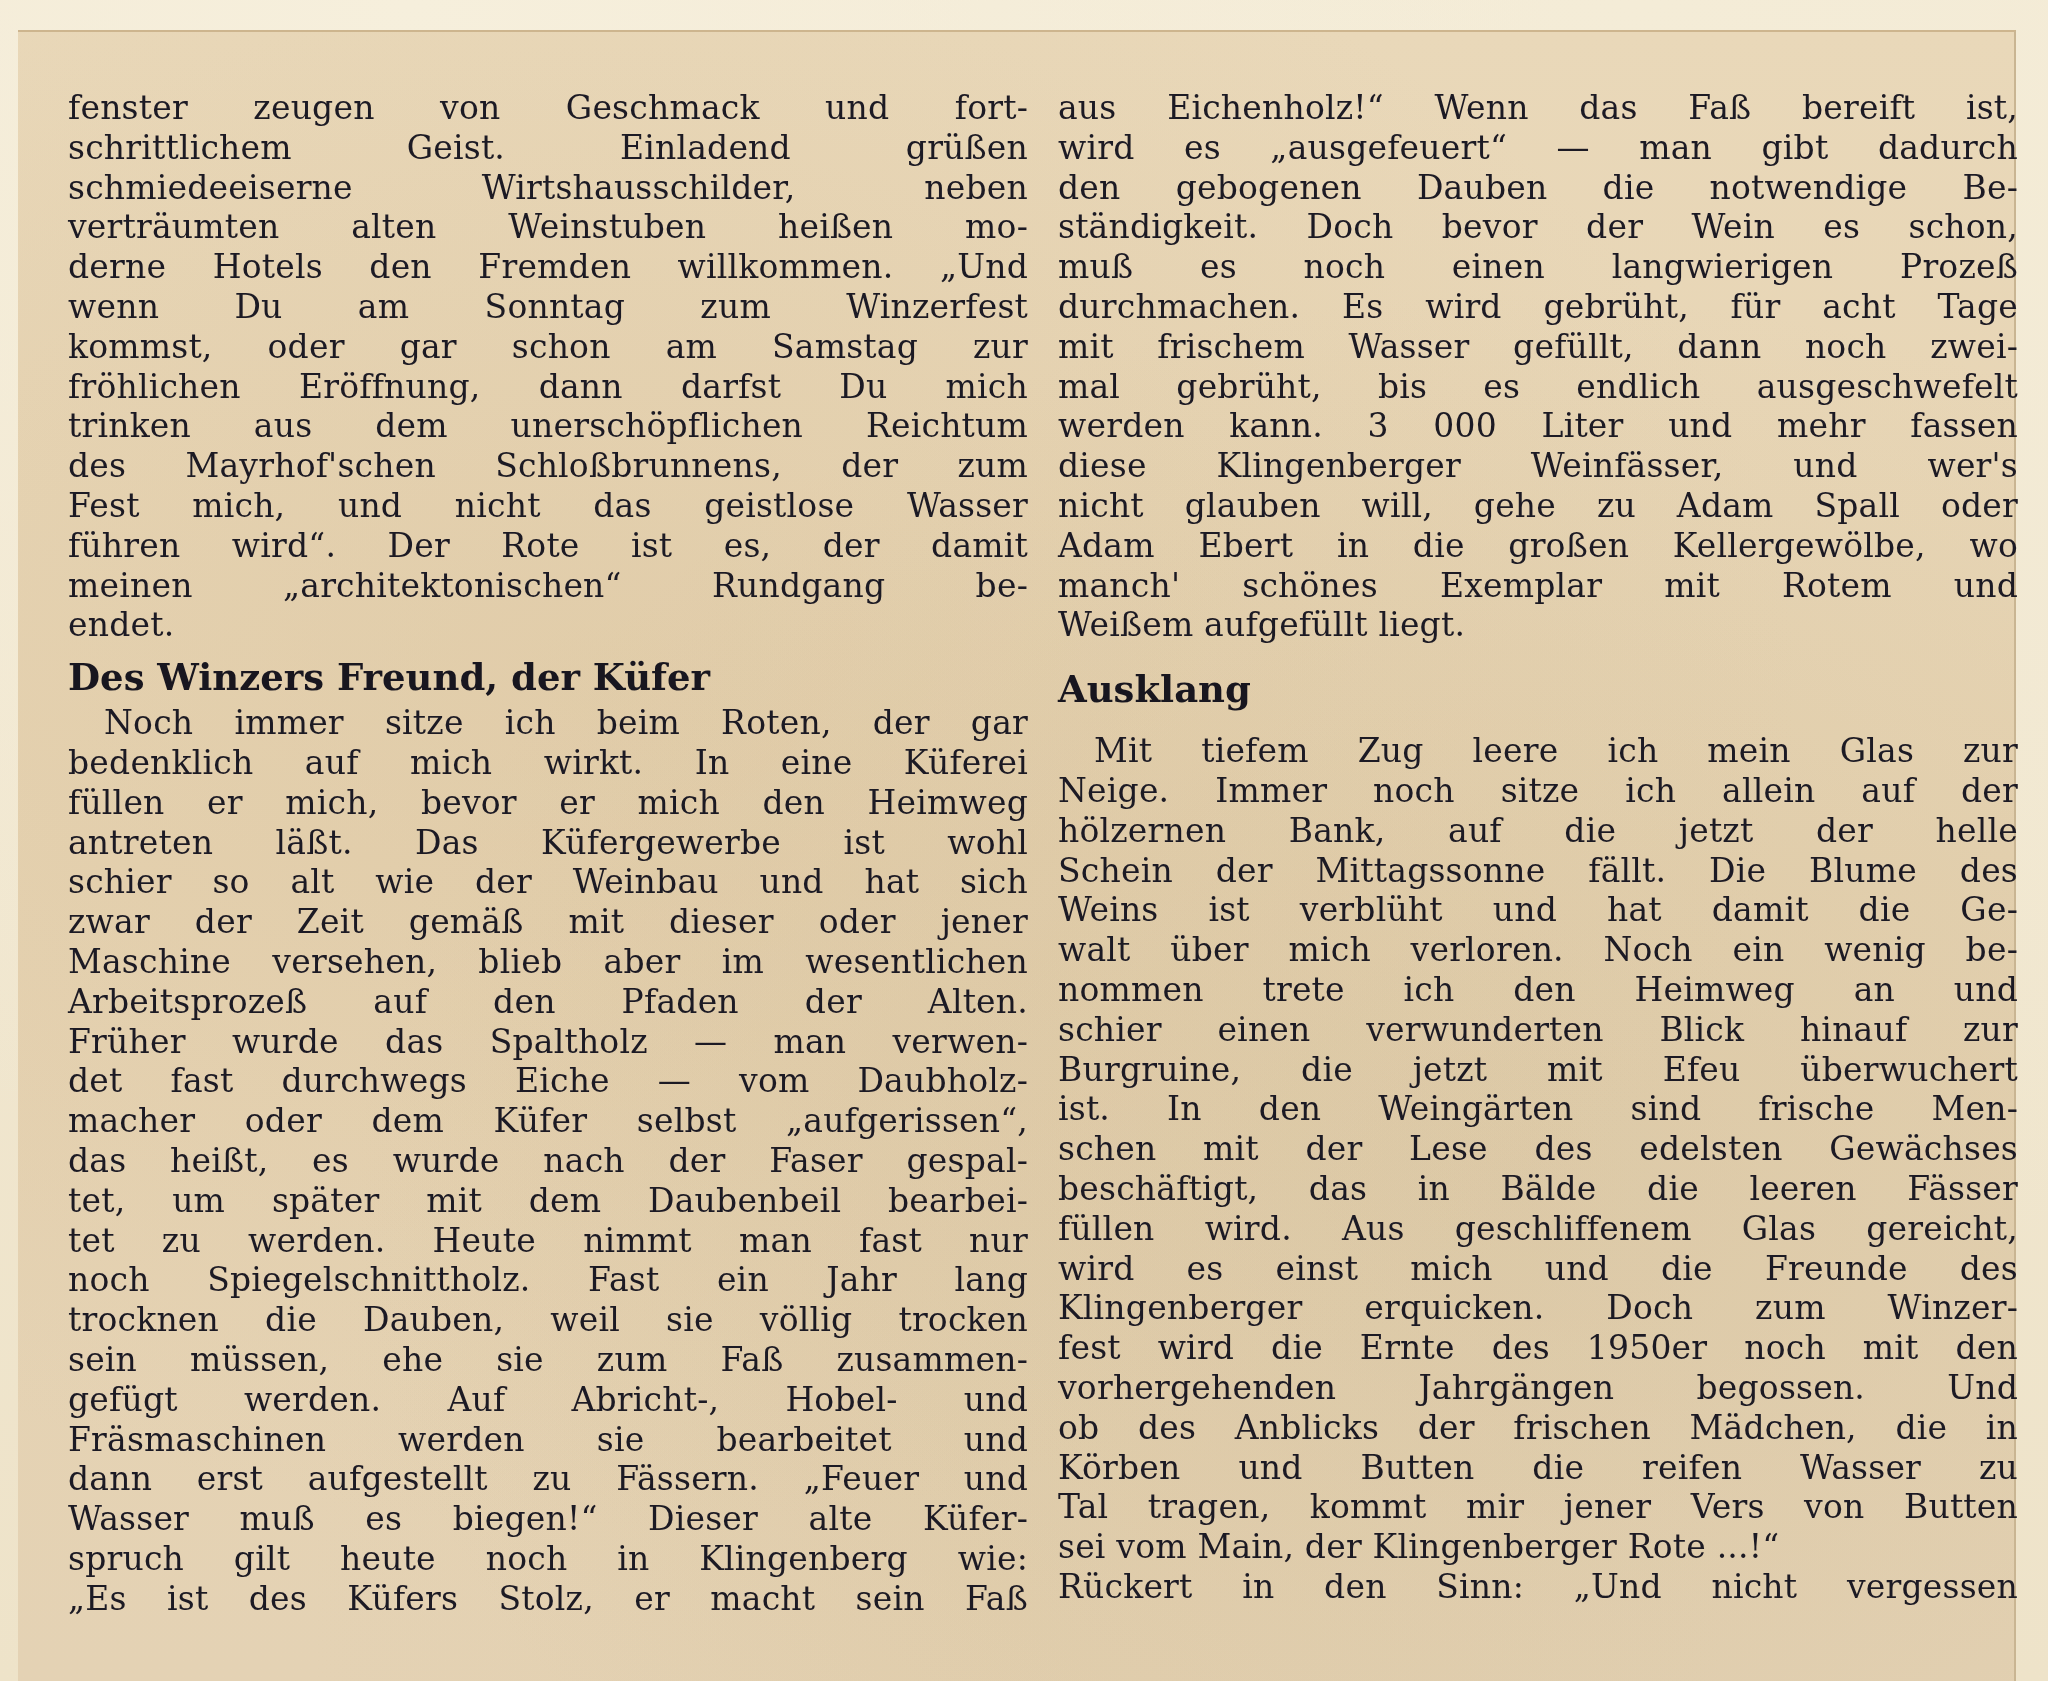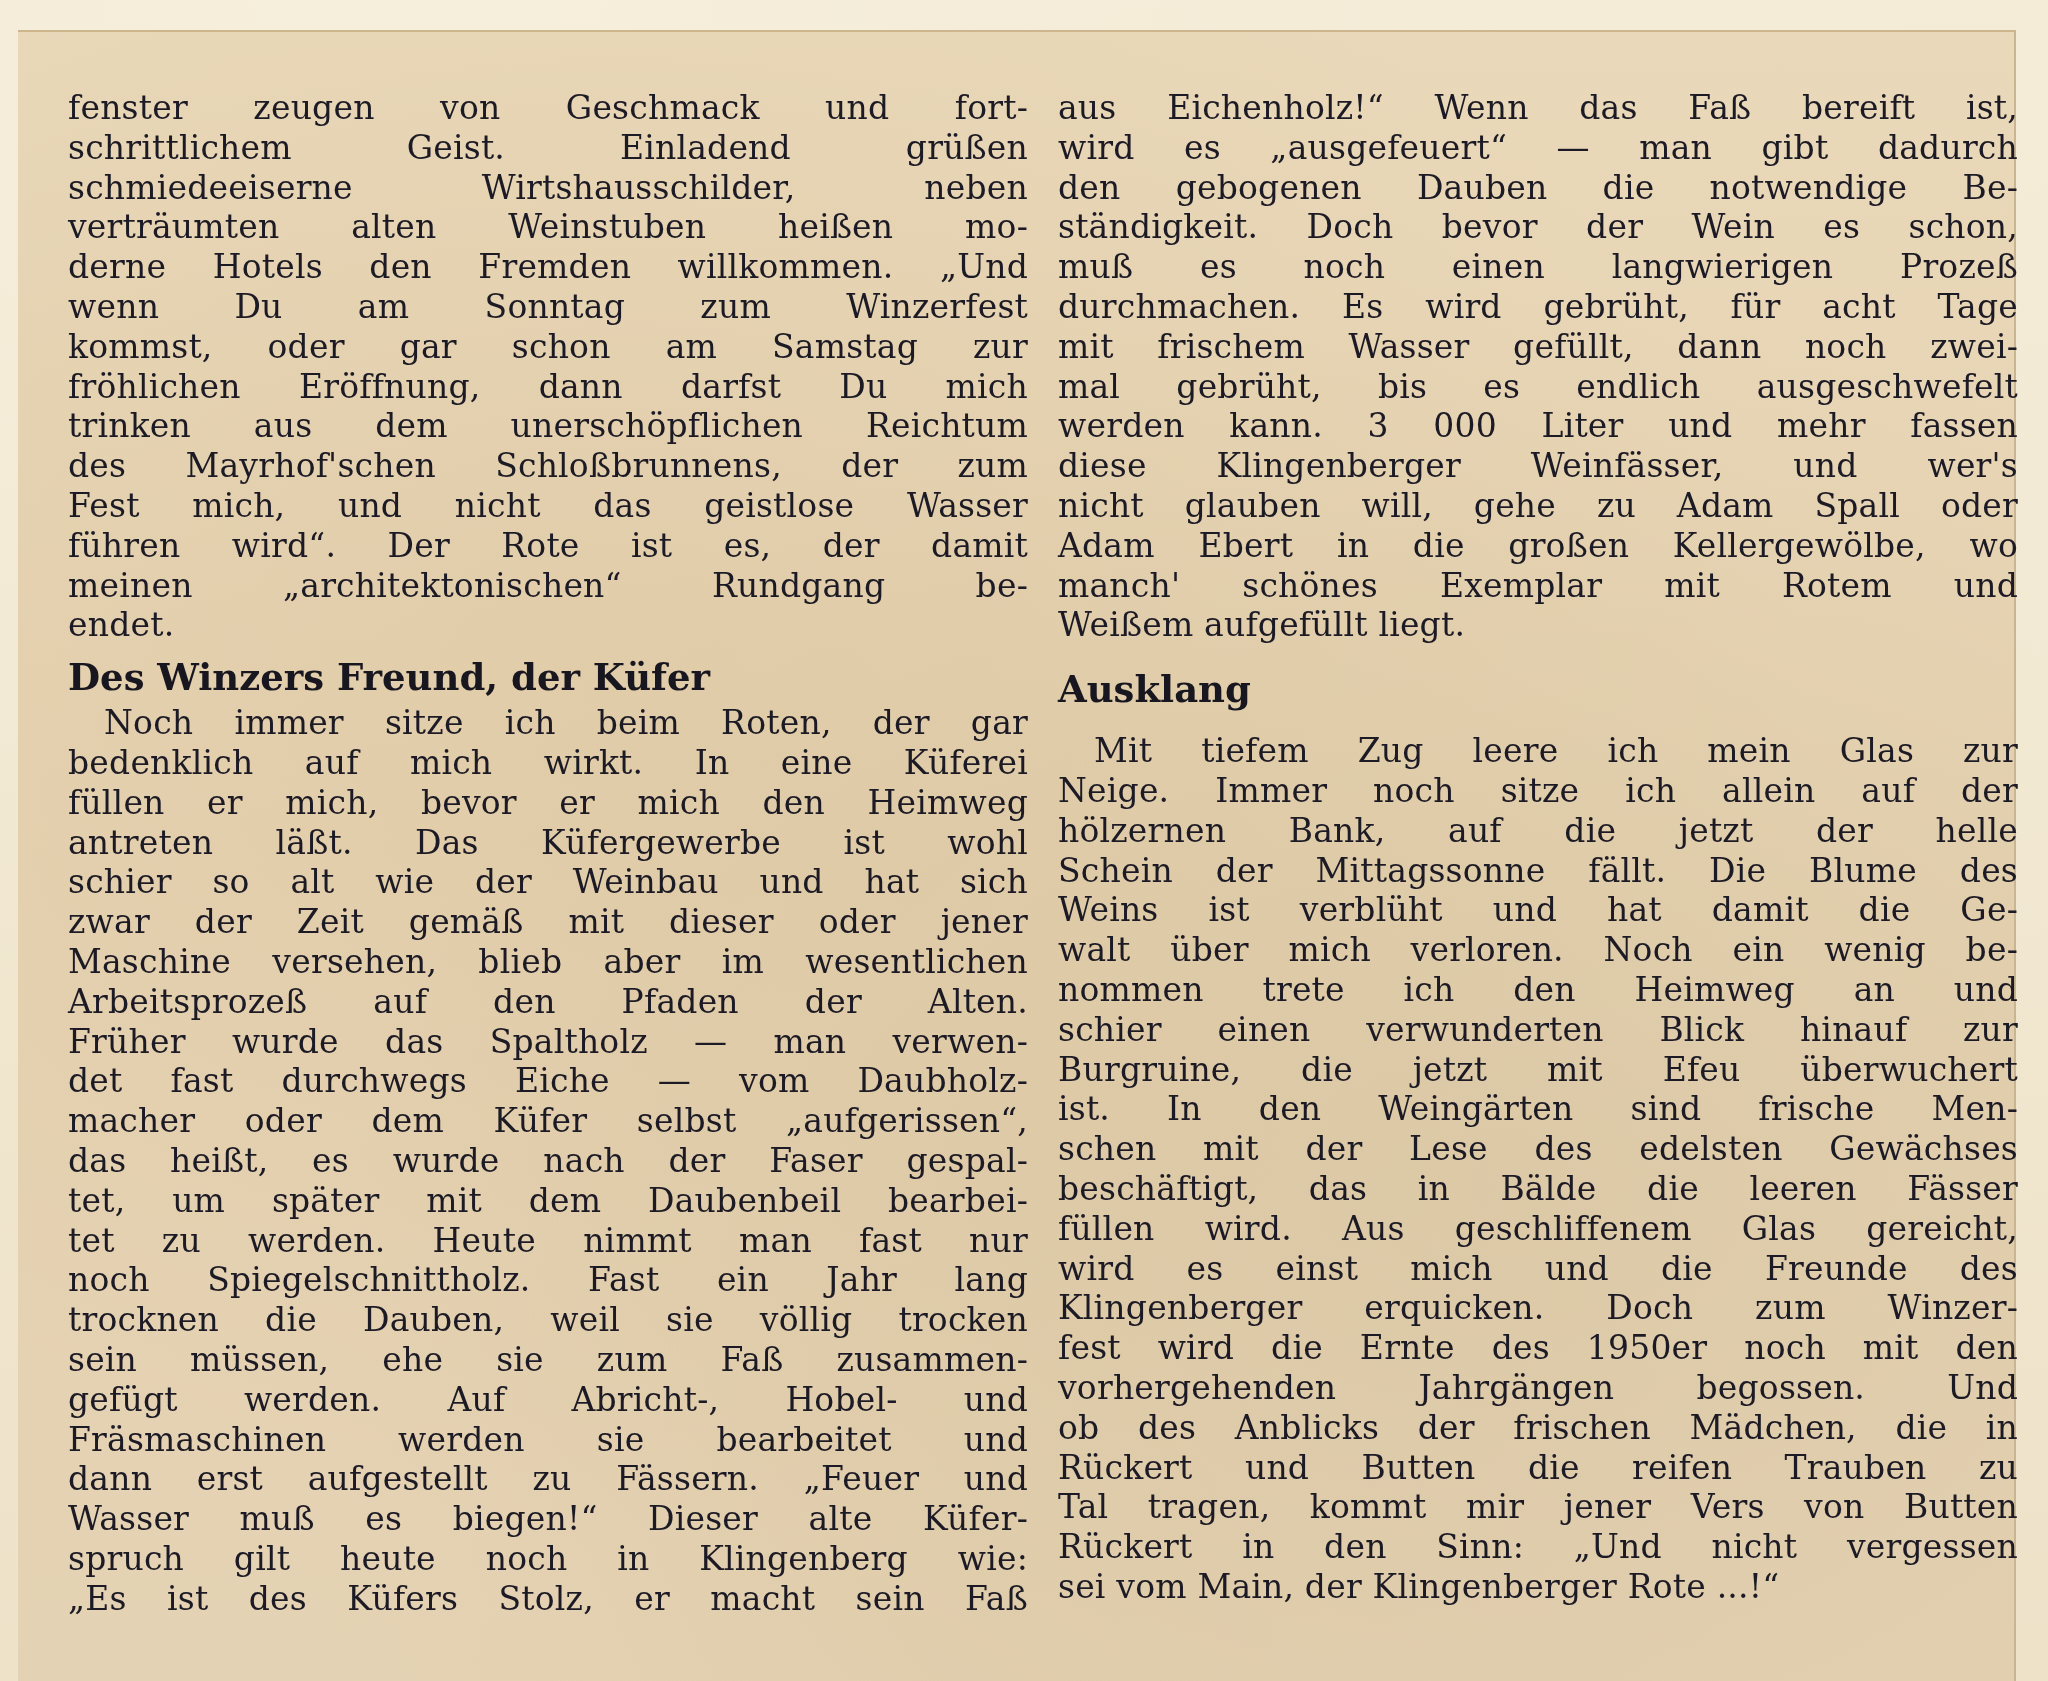--- a/index.html
+++ b/index.html
@@ -155,19 +155,19 @@
     <span class="line">Burgruine, die jetzt mit Efeu überwuchert</span>
     <span class="line">ist. In den Weingärten sind frische Men-</span>
     <span class="line">schen mit der Lese des edelsten Gewächses</span>
     <span class="line">beschäftigt, das in Bälde die leeren Fässer</span>
     <span class="line">füllen wird. Aus geschliffenem Glas gereicht,</span>
     <span class="line">wird es einst mich und die Freunde des</span>
     <span class="line">Klingenberger erquicken. Doch zum Winzer-</span>
     <span class="line">fest wird die Ernte des 1950er noch mit den</span>
     <span class="line">vorhergehenden Jahrgängen begossen. Und</span>
     <span class="line">ob des Anblicks der frischen Mädchen, die in</span>
-    <span class="line">Rückert und Butten die reifen Trauben zu</span>
+    <span class="line">Körben und Butten die reifen Wasser zu</span>
     <span class="line">Tal tragen, kommt mir jener Vers von Butten</span>
+    <span class="line last">sei vom Main, der Klingenberger Rote ...!“</span>
     <span class="line">Rückert in den Sinn: „Und nicht vergessen</span>
-    <span class="line last">sei vom Main, der Klingenberger Rote ...!“</span>
   </div>
 
 </div>
 
 </body></html>

